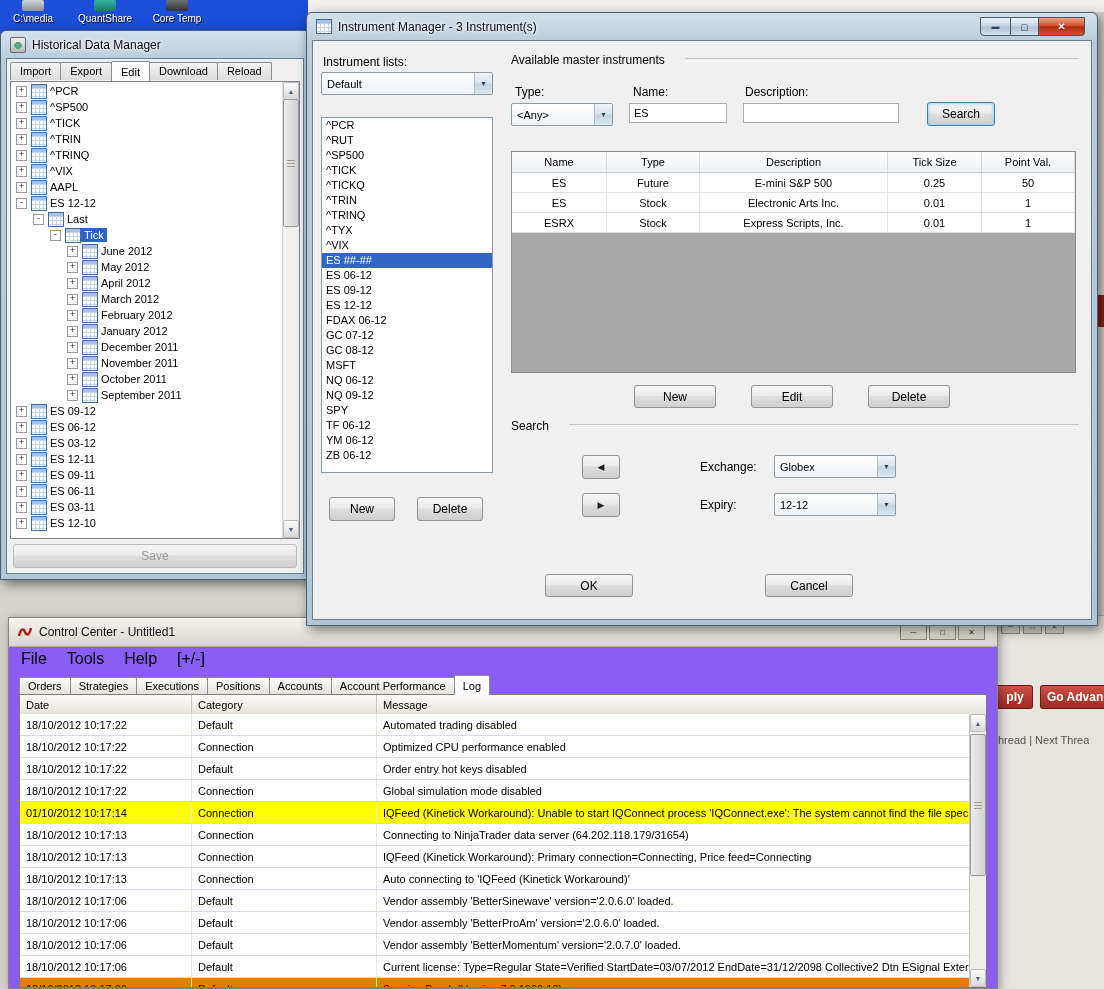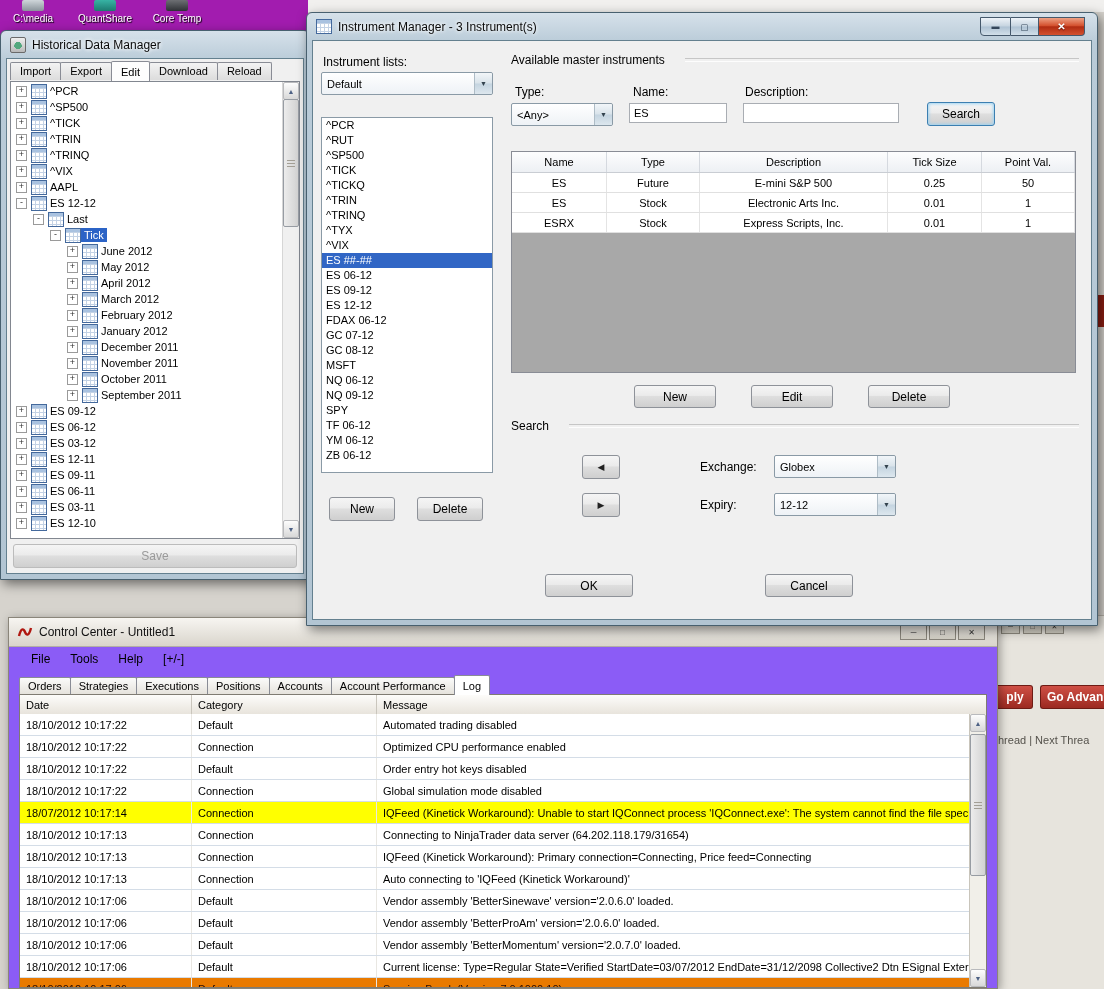--- a/index.html
+++ b/index.html
@@ -1,21 +1,21 @@
 <!DOCTYPE html>
 <html><head>
 <meta charset="utf-8">
 <style>
   html,body{margin:0;padding:0;}
   body{font-family:"Liberation Sans",sans-serif;background:#555;}
   .canvas{position:relative;width:1104px;height:989px;overflow:hidden;background:#d6d3cd;}
 
   
   .top-strip{position:absolute;left:306px;top:0;width:798px;height:12px;background:#f1f0ee;}
-  .desktop-strip{position:absolute;left:0;top:0;width:308px;height:36px;background:#a21caf;}
+  .desktop-strip{position:absolute;left:0;top:0;width:308px;height:36px;background:#1d4ed8;}
   .desk-icons{position:absolute;left:4px;top:0;display:flex;gap:14px;}
   .desk-icon{width:58px;display:flex;flex-direction:column;align-items:center;}
   .desk-icon-img{width:22px;height:11px;border-radius:2px;margin-top:0;}
   .di0{background:linear-gradient(#cfd6da,#8a949b);}
   .di1{background:linear-gradient(#37b3a4,#1d7a70);}
   .di2{background:linear-gradient(#6d6f73,#2f3236);}
   .desk-icon-label{font-size:10px;color:#fff;text-shadow:1px 1px 1px #000;margin-top:2px;white-space:nowrap;}
 
   .browser-area{position:absolute;left:998px;top:615px;width:106px;height:374px;background:#e7e4dd;border-top:1px solid #b7b3aa;}
   .browser-caption-buttons{position:absolute;left:3px;top:3px;display:flex;gap:3px;}
@@ -92,21 +92,21 @@
   .im-filler{flex:1;background:#a8a8a8;}
   .arrow-btn{font-size:9px;color:#222;}
 
   
   .cc{position:absolute;left:8px;top:617px;width:990px;height:372px;z-index:2;background:#8b5cf6;border:1px solid #8a857a;box-shadow:2px 2px 9px rgba(0,0,0,.35);box-sizing:border-box;}
   .cc-title{height:28px;display:flex;align-items:center;gap:6px;padding:0 8px;background:linear-gradient(#f7f5f1,#d9d5cc);border-bottom:1px solid #b3afa5;}
   .cc-title-text{font-size:12px;color:#111;white-space:nowrap;}
   .cc-icon{width:16px;height:16px;flex:none;}
   .cc-caption-buttons{position:absolute;top:6px;right:12px;display:flex;gap:2px;}
   .cbtn{width:25px;height:14px;background:linear-gradient(#f3f1eb,#d3cfc5);border:1px solid #8a867c;font-size:8px;color:#333;display:flex;align-items:center;justify-content:center;}
-  .cc-menubar{height:24px;display:flex;align-items:center;padding-left:12px;font-size:12px;color:#000;}
+  .cc-menubar{height:24px;display:flex;align-items:center;padding-left:2px;font-size:16px;color:#000;}
   .cc-menu-item{padding:2px 10px;}
   .cc-tabs{height:24px;display:flex;align-items:flex-end;padding-left:10px;}
   .cc-tab{font-size:11px;padding:2px 8px 3px;border:1px solid #898c95;border-bottom:none;border-radius:2px 2px 0 0;background:linear-gradient(#fbfbfa,#e4e1da);margin-right:-1px;color:#000;text-align:right;}
   .cc-tab.active{background:#fff;padding-top:4px;position:relative;z-index:2;}
   .cc-table{position:absolute;left:10px;right:10px;top:76px;bottom:0;border:1px solid #7f7b72;background:#fff;overflow:hidden;}
   .cc-thead{display:flex;height:19px;background:linear-gradient(#fdfcfa,#e8e4dc);border-bottom:1px solid #b6b2a8;}
   .cc-th{font-size:11px;display:flex;align-items:center;padding:0 6px;border-right:1px solid #cac6bd;box-sizing:border-box;color:#000;}
   .cc-rows{position:absolute;left:0;top:19px;right:17px;bottom:0;overflow:hidden;}
   .cc-row{display:flex;height:21px;border-bottom:1px solid #d4dde7;background:#fff;}
   .cc-td{font-size:11px;display:flex;align-items:center;padding:0 6px;border-right:1px solid #e9e7e2;box-sizing:border-box;white-space:nowrap;overflow:hidden;color:#000;}
@@ -368,21 +368,21 @@
             <div class="cc-td ccc1">18/10/2012 10:17:22</div>
             <div class="cc-td ccc2">Default</div>
             <div class="cc-td ccc3">Order entry hot keys disabled</div>
           </div>
           <div class="cc-row">
             <div class="cc-td ccc1">18/10/2012 10:17:22</div>
             <div class="cc-td ccc2">Connection</div>
             <div class="cc-td ccc3">Global simulation mode disabled</div>
           </div>
           <div class="cc-row hl-yellow" style="background: rgb(255, 255, 0);">
-            <div class="cc-td ccc1" style="background: transparent;">18/07/2012 10:17:14</div>
+            <div class="cc-td ccc1" style="background: transparent;">01/10/2012 10:17:14</div>
             <div class="cc-td ccc2" style="background: transparent;">Connection</div>
             <div class="cc-td ccc3" style="background: transparent;">IQFeed (Kinetick Workaround): Unable to start IQConnect process 'IQConnect.exe': The system cannot find the file specified</div>
           </div>
           <div class="cc-row">
             <div class="cc-td ccc1">18/10/2012 10:17:13</div>
             <div class="cc-td ccc2">Connection</div>
             <div class="cc-td ccc3">Connecting to NinjaTrader data server (64.202.118.179/31654)</div>
           </div>
           <div class="cc-row">
             <div class="cc-td ccc1">18/10/2012 10:17:13</div>

